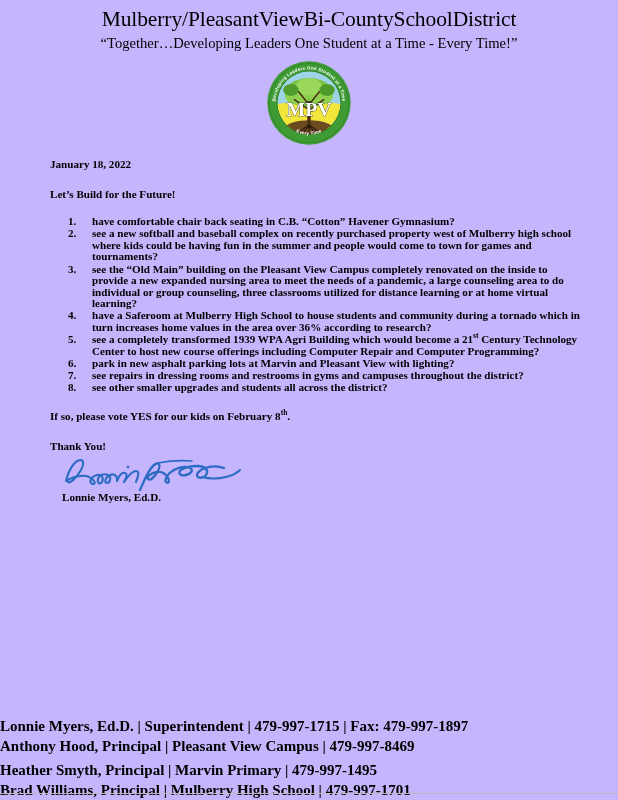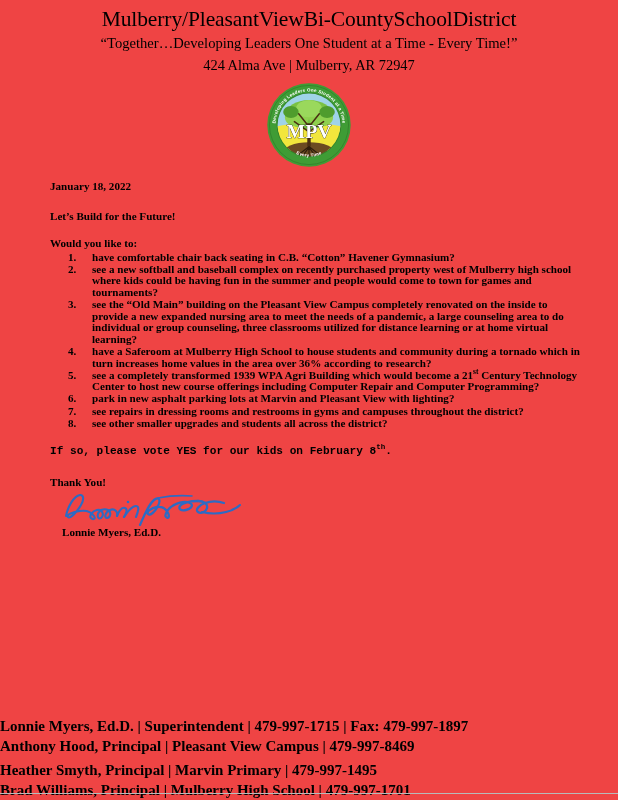--- a/index.html
+++ b/index.html
@@ -8,21 +8,21 @@
     background: #ffffff;
   }
   body {
     font-family: "Liberation Serif", "DejaVu Serif", serif;
     color: #000000;
   }
   #page {
     position: relative;
     width: 618px;
     height: 800px;
-    background: #ef4444;
+    background: #c4b5fd;
     overflow: hidden;
     box-sizing: border-box;
   }
 
   
   .letterhead {
     text-align: center;
     padding-top: 6px;
   }
   .lh-title {
@@ -92,21 +92,20 @@
     text-align: left;
   }
   sup {
     font-size: 0.68em;
     vertical-align: super;
     line-height: 0;
   }
 
   .vote-line {
     margin-top: 17px;
-    font-family: Liberation Mono, monospace;
   }
   .thanks-line {
     margin-top: 19px;
   }
 
   
   .sig-wrap {
     margin-top: 4px;
     height: 34px;
     padding-left: 12px;
@@ -141,21 +140,20 @@
   }
 </style>
 </head>
 <body>
 
 <div id="page">
 
   <div class="letterhead">
     <div class="lh-title">Mulberry/PleasantViewBi-CountySchoolDistrict</div>
     <div class="lh-tagline">“Together…Developing Leaders One Student at a Time - Every Time!”</div>
-    <div class="lh-address">424 Alma Ave | Mulberry, AR 72947</div>
   </div>
 
   <div class="logo-wrap">
     <svg class="logo" viewBox="0 0 200 200">
       <defs>
         <path id="arcTop" d="M 22,100 A 78,78 0 0 1 178,100" fill="none"></path>
         <path id="arcBot" d="M 26,100 A 74,74 0 0 0 174,100" fill="none"></path>
       </defs>
 
       <circle cx="100" cy="100" r="97" fill="#3f9c35"></circle>
@@ -193,21 +191,20 @@
       </text>
     </svg>
   </div>
 
   <div class="letter-body">
 
     <div class="date-line">January 18, 2022</div>
 
     <div class="salutation">Let’s Build for the Future!</div>
 
-    <div class="prompt-line">Would you like to:</div>
 
     <ol class="asks">
       <li>
         <span class="num">1.</span><span>have comfortable chair back seating in C.B. “Cotton” Havener Gymnasium?</span>
       </li>
       <li>
         <span class="num">2.</span><span>see a new softball and baseball complex on recently purchased property west of Mulberry high school where kids could be having fun in the summer and people would come to town for games and tournaments?</span>
       </li>
       <li>
         <span class="num">3.</span><span>see the “Old Main” building on the Pleasant View Campus completely renovated on the inside to provide a new expanded nursing area to meet the needs of a pandemic, a large counseling area to do individual or group counseling, three classrooms utilized for distance learning or at home virtual learning?</span>

